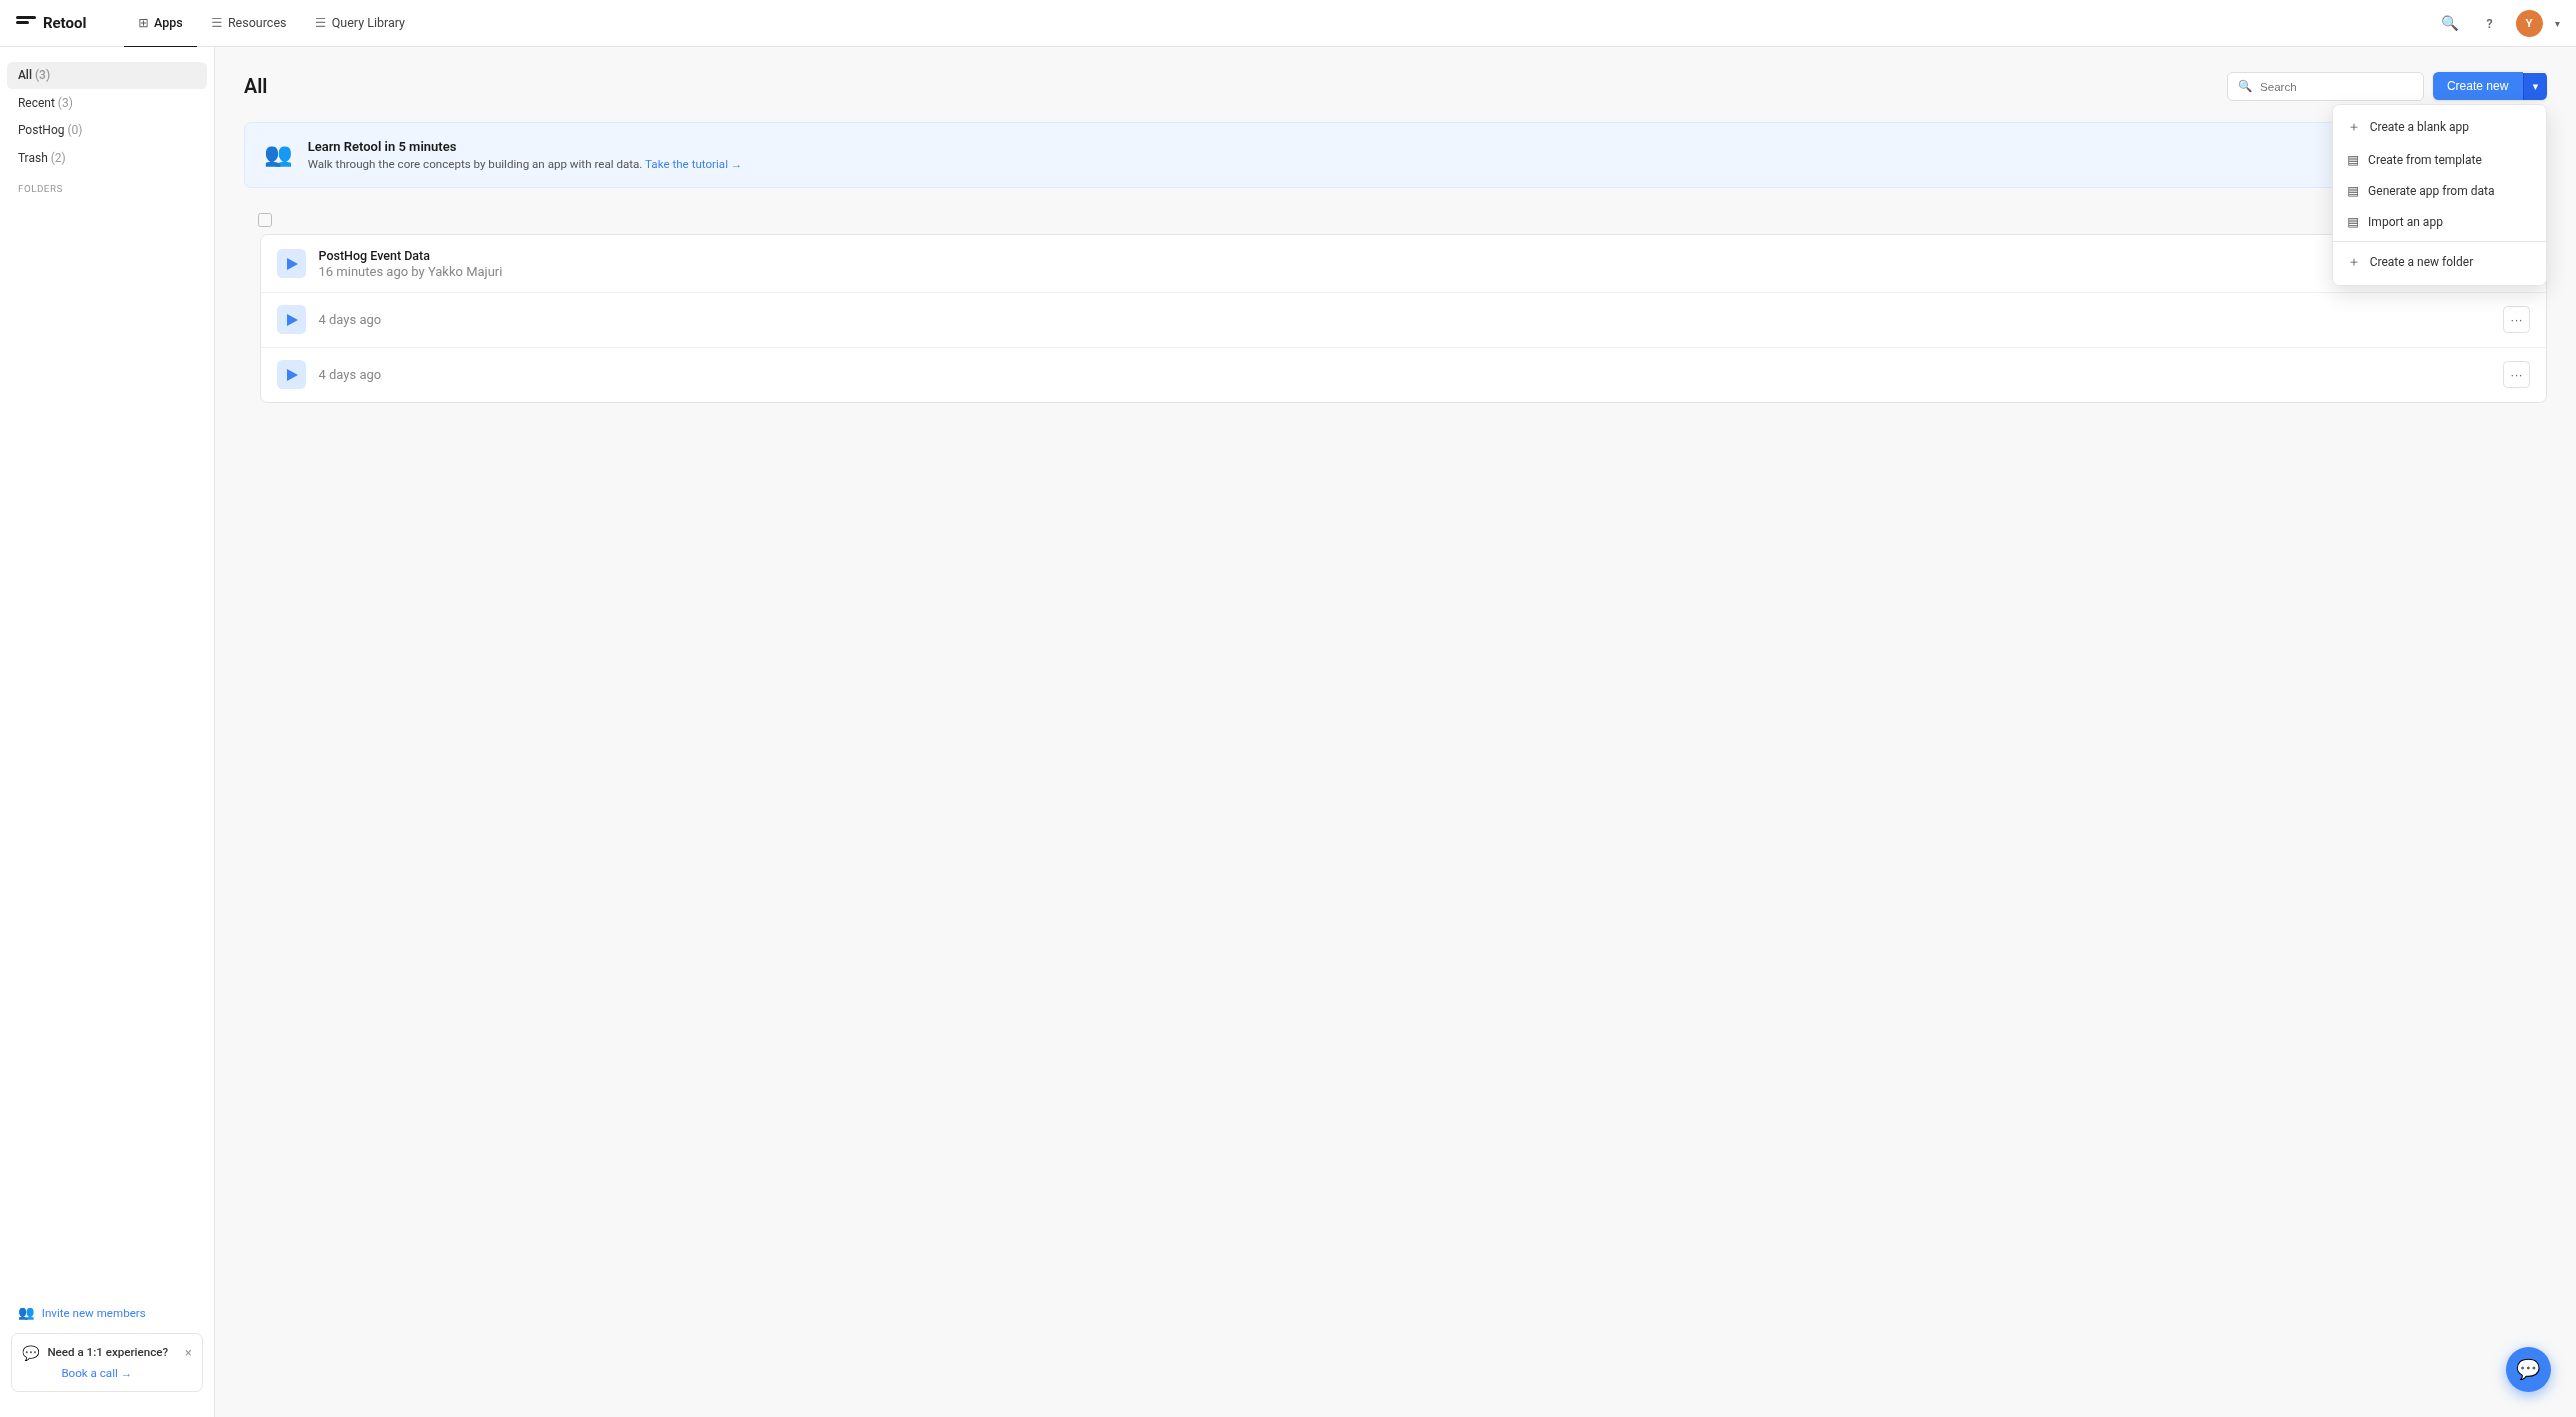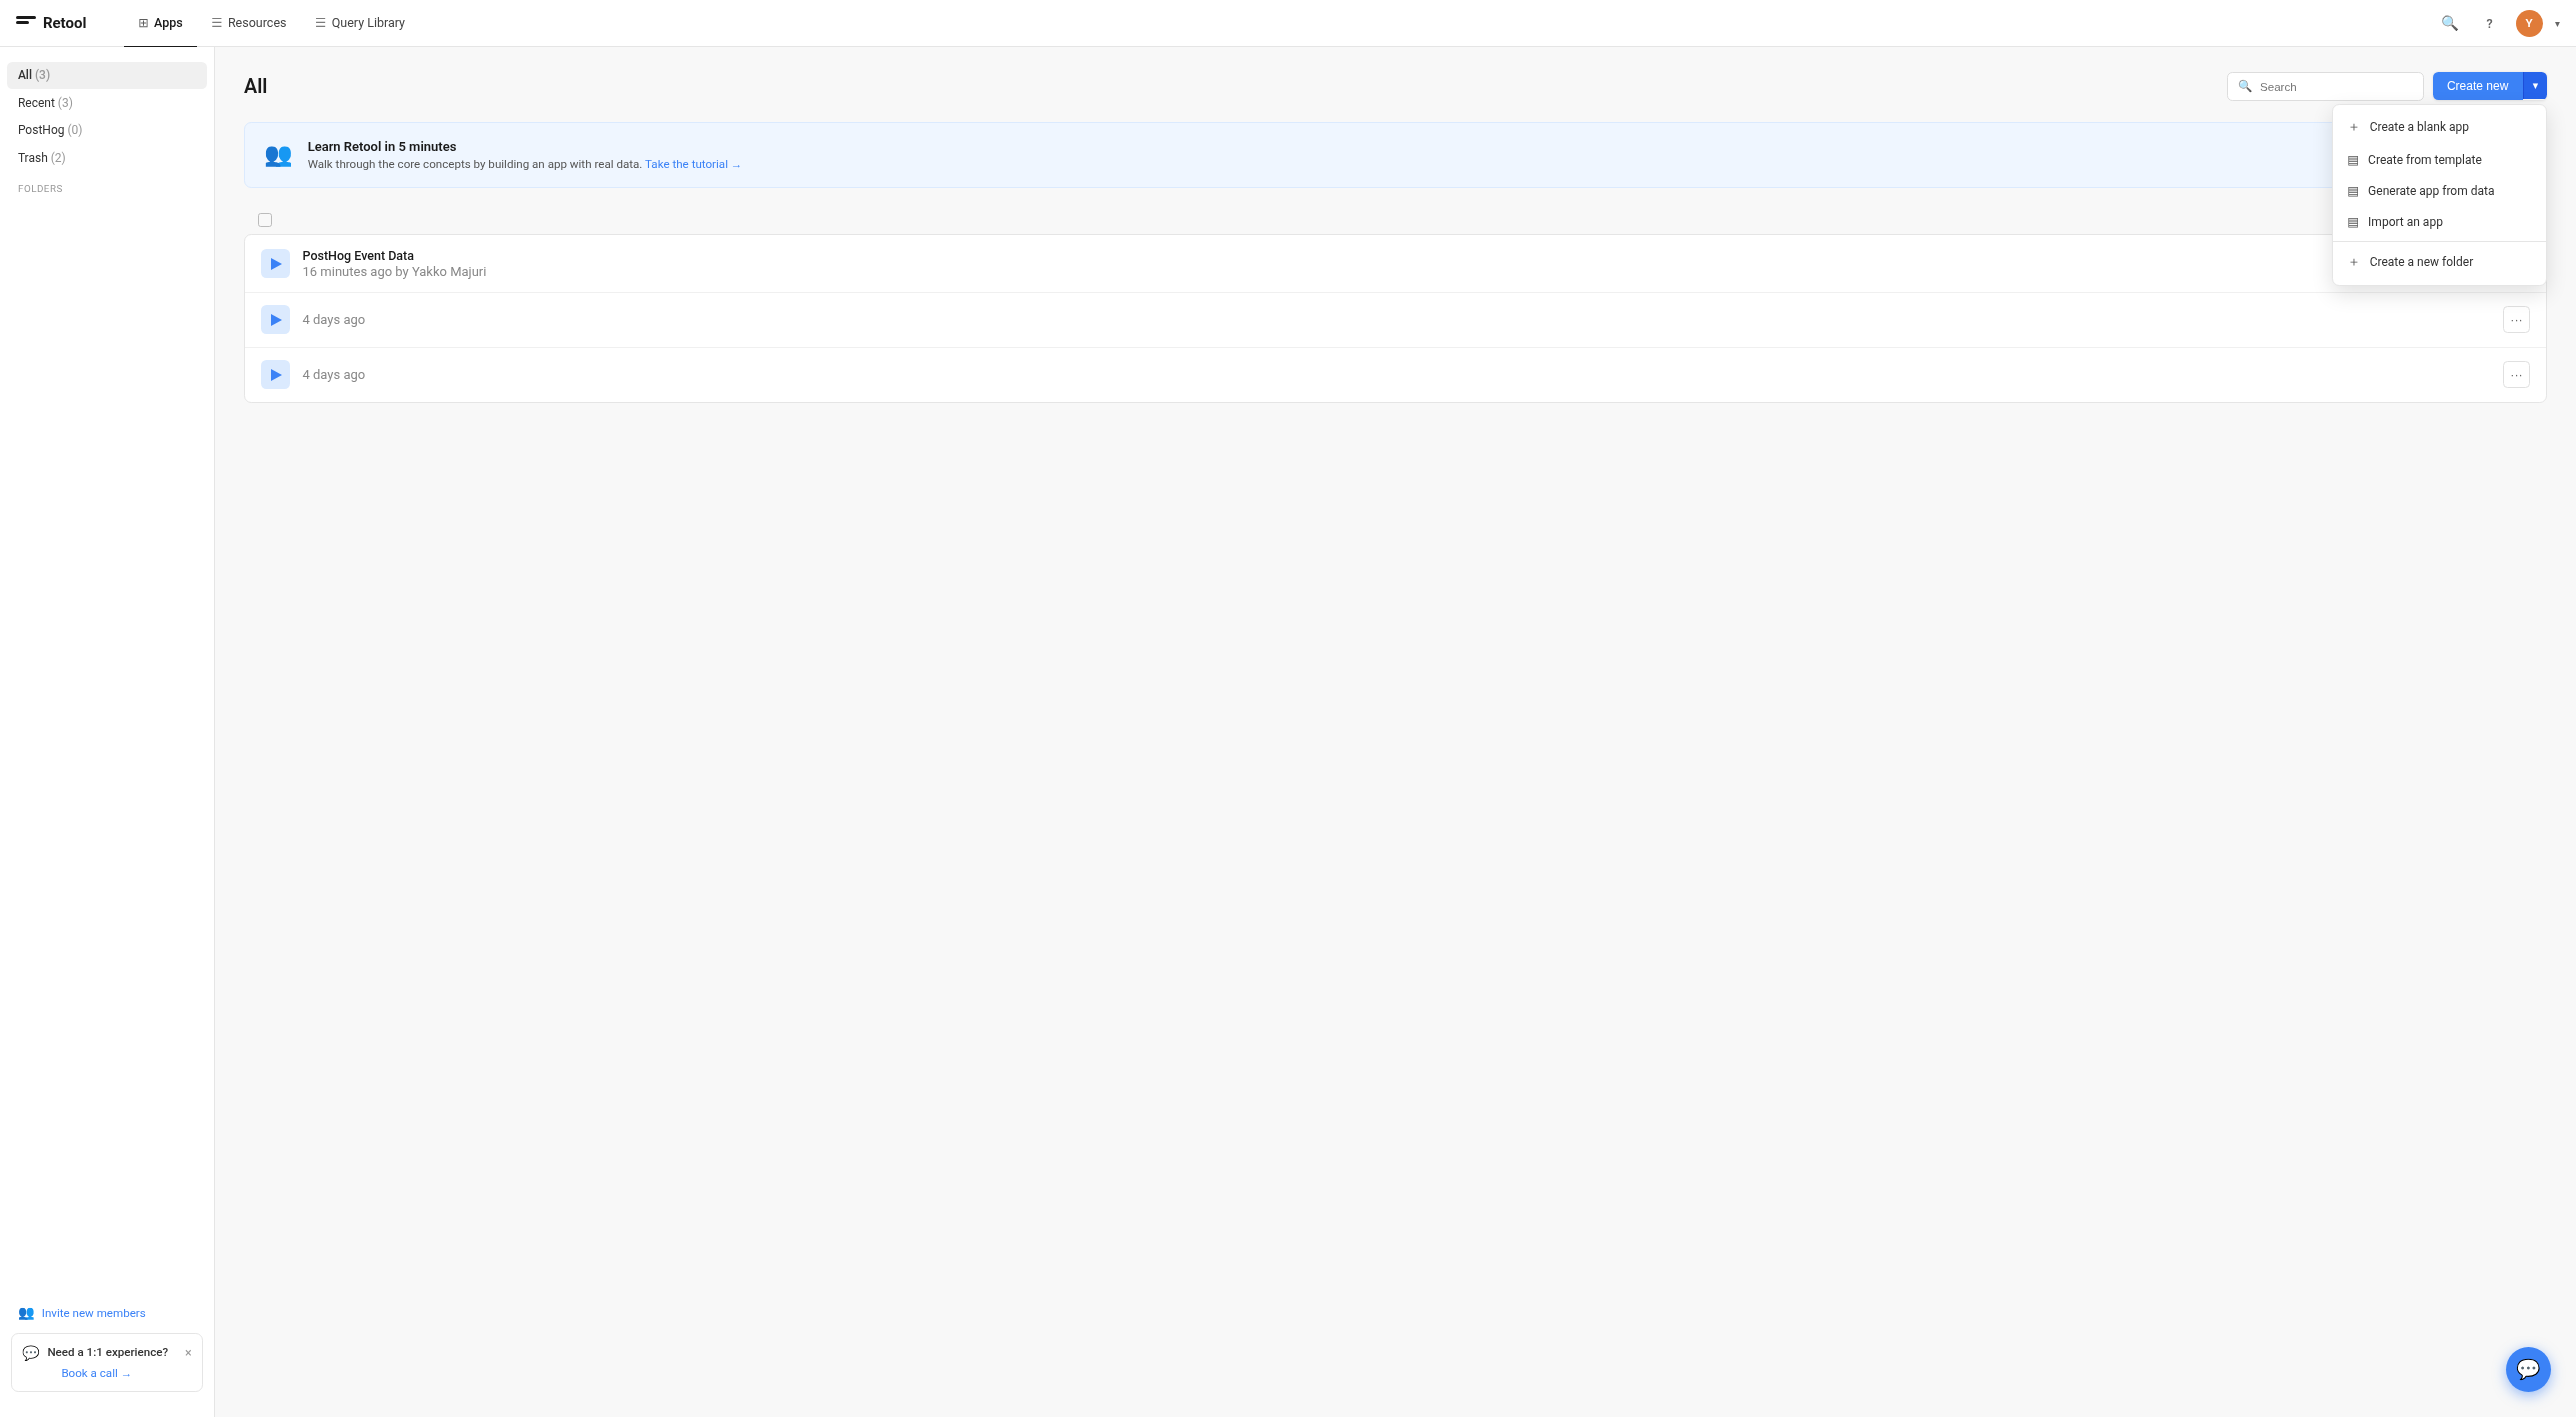--- a/index.html
+++ b/index.html
@@ -105,21 +105,21 @@
       border: 0.9px solid #ddd; border-radius: 5.4px; padding: 6.3px 10.7px;
       background: #fff; width: 197px;
     }
     .search-box input {
       border: none; outline: none; font-size: 11.6px; color: #666; width: 100%;
       background: transparent;
     }
     .search-icon { color: #999; font-size: 11.6px; }
 
     .create-new-btn {
-      display: flex; align-items: flex-start; gap: 0;
+      display: flex; align-items: flex-end; gap: 0;
       border-radius: 5.4px; overflow: hidden;
       box-shadow: 0 0.9px 2.7px rgba(0,0,0,0.1);
     }
     .create-new-main {
       background: #3b82f6; color: #fff; padding: 7.2px 14.3px;
       font-size: 12px; font-weight: 500; cursor: pointer; border: none;
       white-space: nowrap;
     }
     .create-new-caret {
       background: #2563eb; color: #fff; padding: 7.2px 9px;
@@ -156,21 +156,21 @@
     .select-all-row {
       display: flex; align-items: center; gap: 9px;
       padding: 7.2px 14.3px; font-size: 11.6px; color: #555; justify-content: space-between;
     }
     .checkbox-box {
       width: 13.4px; height: 13.4px; border: 1.3px solid #bbb;
       border-radius: 2.7px; cursor: pointer;
     }
 
     
-    .app-list { background: #fff; border: 0.9px solid #e5e5e5; border-radius: 7.2px; overflow: hidden; }
+    .app-list { background: #fff; border: 0.9px solid #e5e5e5; border-radius: 7.2px; overflow: hidden; margin-left: 16px; }
     .app-row {
       display: flex; align-items: center; gap: 12.5px;
       padding: 12.5px 16px; border-bottom: 0.9px solid #f0f0f0;
       cursor: pointer;
     }
     .app-row:last-child { border-bottom: none; }
     .app-icon-wrap {
       width: 29px; height: 29px; background: #dbeafe; border-radius: 5.4px;
       display: flex; align-items: center; justify-content: center; flex-shrink: 0;
     }

